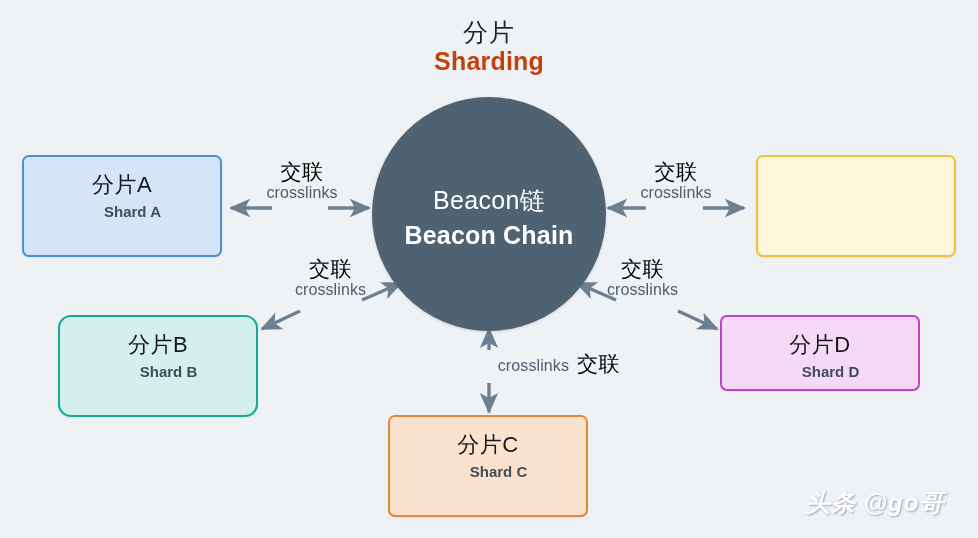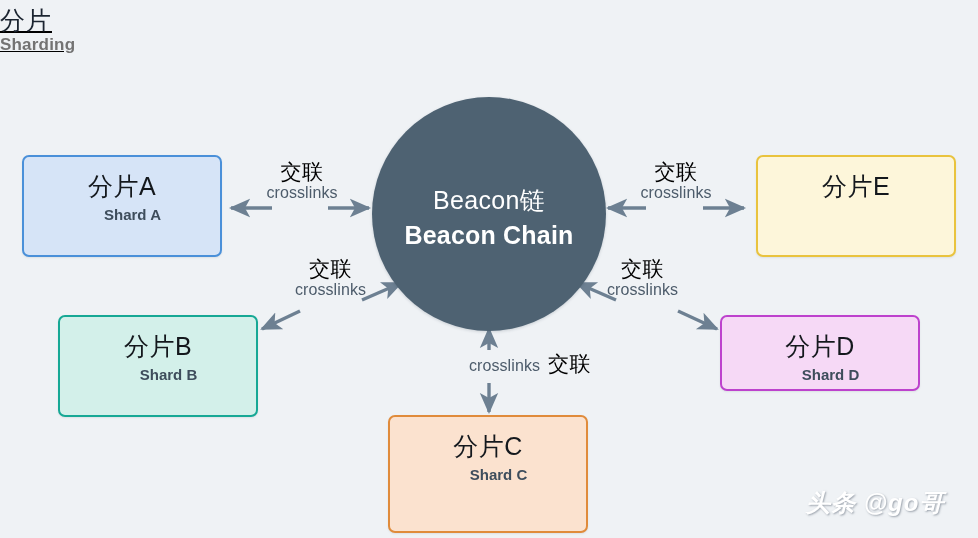--- a/index.html
+++ b/index.html
@@ -16,34 +16,34 @@
   #stage {
     position: relative;
     width: 978px;
     height: 538px;
   }
 
   
   .title-block {
     position: absolute;
     left: 0;
-    top: 6px;
-    width: 978px;
+    top: 18px;
+    width: 978px;
+    text-align: center;
     line-height: 1.12;
-    text-decoration: underline;
   }
   .title-cn {
     font-size: 25px;
     color: #1b2430;
     font-weight: 400;
     letter-spacing: 1px;
   }
   .title-en {
-    font-size: 17px;
-    color: #737373;
+    font-size: 25px;
+    color: #c2410c;
     font-weight: 700;
     letter-spacing: 0.2px;
     margin-top: 1px;
   }
 
   
   .beacon {
     position: absolute;
     left: 372px;
     top: 97px;
@@ -79,38 +79,38 @@
     position: absolute;
     box-sizing: border-box;
     border-radius: 7px;
     border-width: 2px;
     border-style: solid;
     padding-top: 14px;
     text-align: center;
     box-shadow: 0 1px 2px rgba(60,75,90,0.10);
   }
   .shard-cn {
-    font-size: 25px;
+    font-size: 22px;
     color: #14181d;
     font-weight: 400;
     line-height: 1.25;
     letter-spacing: 0.5px;
   }
   .shard-en {
     font-size: 15px;
     color: #3e4d5c;
     font-weight: 700;
     line-height: 1.3;
     margin-top: 3px;
     margin-left: 21px;
   }
 
   #shard-a { left: 22px;  top: 155px; width: 200px; height: 102px; }
-  #shard-b { left: 58px;  top: 315px; width: 200px; height: 102px; }
-  #shard-c { left: 388px; top: 415px; width: 200px; height: 118px; }
+  #shard-b { left: 58px;  top: 315px; width: 200px; height: 102px; border-radius: 13px; }
+  #shard-c { left: 388px; top: 415px; width: 200px; height: 102px; }
   #shard-d { left: 720px; top: 315px; width: 200px; height: 76px; }
   #shard-e { left: 756px; top: 155px; width: 200px; height: 102px; }
 
   
   .link-label {
     position: absolute;
     text-align: center;
     line-height: 1.15;
     white-space: nowrap;
   }
@@ -130,21 +130,21 @@
   #label-a { left: 232px; top: 160px; width: 140px; }
   #label-e { left: 606px; top: 160px; width: 140px; }
   #label-b { left: 258px; top: 257px; width: 145px; }
   #label-d { left: 570px; top: 257px; width: 145px; }
 
   #label-c {
     position: absolute;
     left: 440px;
     top: 350px;
     width: 180px;
-    text-align: center;
+    text-align: right;
     white-space: nowrap;
   }
   #label-c .link-en { font-size: 16px; }
   #label-c .link-cn { font-size: 21px; margin-left: 8px; }
 
   
   #arrows {
     position: absolute;
     left: 0;
     top: 0;
@@ -228,21 +228,20 @@
     <div class="shard-cn">分片C</div>
     <div class="shard-en">Shard C</div>
   </div>
 
   <div class="shard" id="shard-d" style="background: rgb(246, 217, 246); border-color: rgb(189, 66, 205);">
     <div class="shard-cn">分片D</div>
     <div class="shard-en">Shard D</div>
   </div>
 
   <div class="shard" id="shard-e" style="background: rgb(253, 246, 218); border-color: rgb(233, 195, 61);">
-    <div class="shard-cn">分片E</div>
   </div>
 
   <div class="link-label" id="label-a">
     <div class="link-cn">交联</div>
     <div class="link-en">crosslinks</div>
   </div>
 
   <div class="link-label" id="label-e">
     <div class="link-cn">交联</div>
     <div class="link-en">crosslinks</div>

